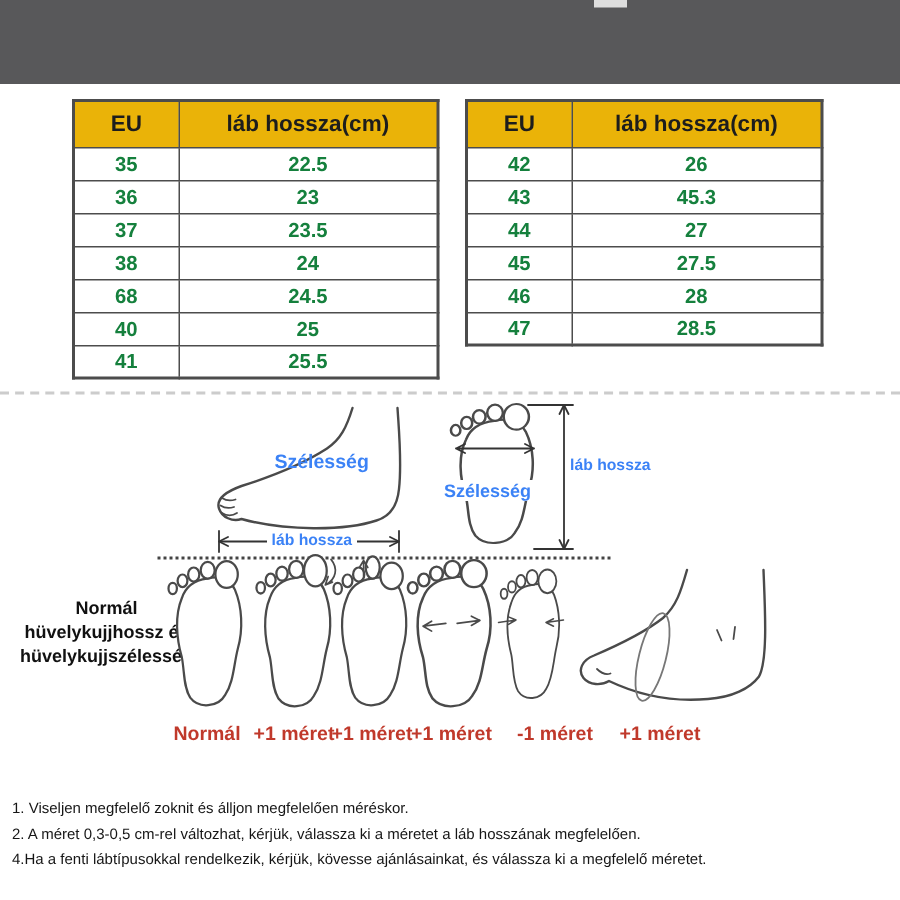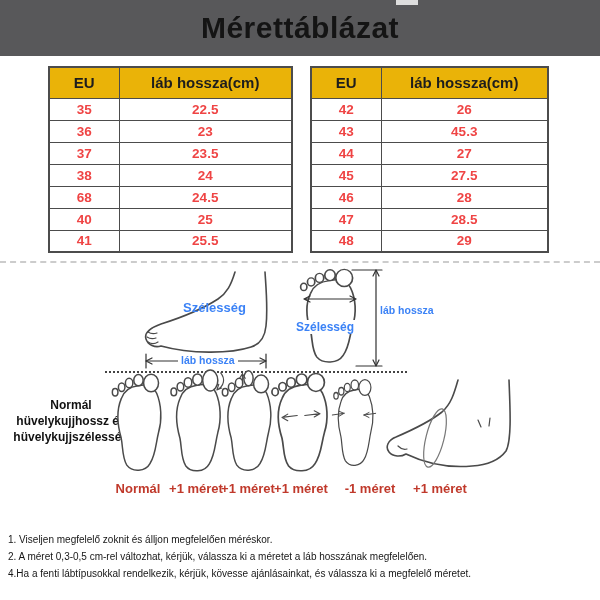--- a/index.html
+++ b/index.html
@@ -11,21 +11,21 @@
          display:flex; align-items:center; justify-content:center; }
   .hdr-title { font-size:30px; font-weight:700; color:#141414; letter-spacing:.5px; }
   .hdr-notch { position:absolute; left:396px; top:0; width:22px; height:5px; background:#dedede; }
 
   
   table.size { position:absolute; top:66px; border-collapse:collapse; background:#fff; }
   table.size.left  { left:48px;  width:245px; }
   table.size.right { left:310px; width:239px; }
   table.size th, table.size td { border:1px solid #4c4c4c; text-align:center; color:#1d1d1d; }
   table.size th { background:#eab308; height:31px; font-size:15px; font-weight:700; }
-  table.size td { height:22px; font-size:13.5px; font-weight:700; color:#ef4444;margin-top:46px; }
+  table.size td { height:22px; font-size:13.5px; font-weight:700; color:#15803d;margin-top:46px; }
   table.size { border:2px solid #4c4c4c; }
   th.col-eu, td.col-eu { width:70px; }
 
   
   .dash-sep { position:absolute; left:0; top:261px; width:600px; border-top:2px dashed #cccccc; }
   .dot-line { position:absolute; left:105px; top:371px; width:302px; border-top:2px dotted #444; }
 
   
   .lbl { position:absolute; font-weight:700; color:#3b82f6; white-space:nowrap; }
   .lbl.on-white { background:#fff; padding:0 3px; }
@@ -45,21 +45,20 @@
   .fillw  { fill:#fff; stroke:#4a4a4a; stroke-width:1.6; }
   .thin   { fill:none; stroke:#4a4a4a; stroke-width:1.2; stroke-linecap:round; }
   .meas   { fill:none; stroke:#333; stroke-width:1.2; stroke-linecap:round; }
 </style>
 </head>
 <body>
 
 <div id="page">
 
   <div class="hdr">
-    <div class="hdr-title">Mérettáblázat</div>
     <div class="hdr-notch"></div>
   </div>
 
   <table class="size left">
     <thead>
       <tr>
         <th class="col-eu">EU</th>
         <th>láb hossza(cm)</th>
       </tr>
     </thead>
@@ -119,24 +118,20 @@
           <td class="col-eu">45</td>
           <td>27.5</td>
         </tr>
       <tr>
           <td class="col-eu">46</td>
           <td>28</td>
         </tr>
       <tr>
           <td class="col-eu">47</td>
           <td>28.5</td>
-        </tr>
-      <tr>
-          <td class="col-eu">48</td>
-          <td>29</td>
         </tr>
     </tbody>
   </table>
 
   <div class="dash-sep"></div>
 
   <svg style="left:138px; top:270px;" width="150" height="100" viewBox="0 0 150 100">
     <path class="stroke" d="M 97 2 C 93 15 89 23 80 29 C 63 40 42 48 23 54 C 12 58 6 63 8 69 C 10 75 17 78 23 76 C 52 84 92 84 113 77 C 123 74 127 66 128 56 C 130 38 128 18 127 2"></path>
     <path class="thin" d="M 10 62 c 3 2 6 2 9 1 M 9 67 c 3 2 6 2 9 1 M 10 72 c 3 2 7 2 10 0"></path>
     <path class="meas" d="M 8 84 L 8 98 M 128 84 L 128 98 M 8 91 L 128 91"></path>

